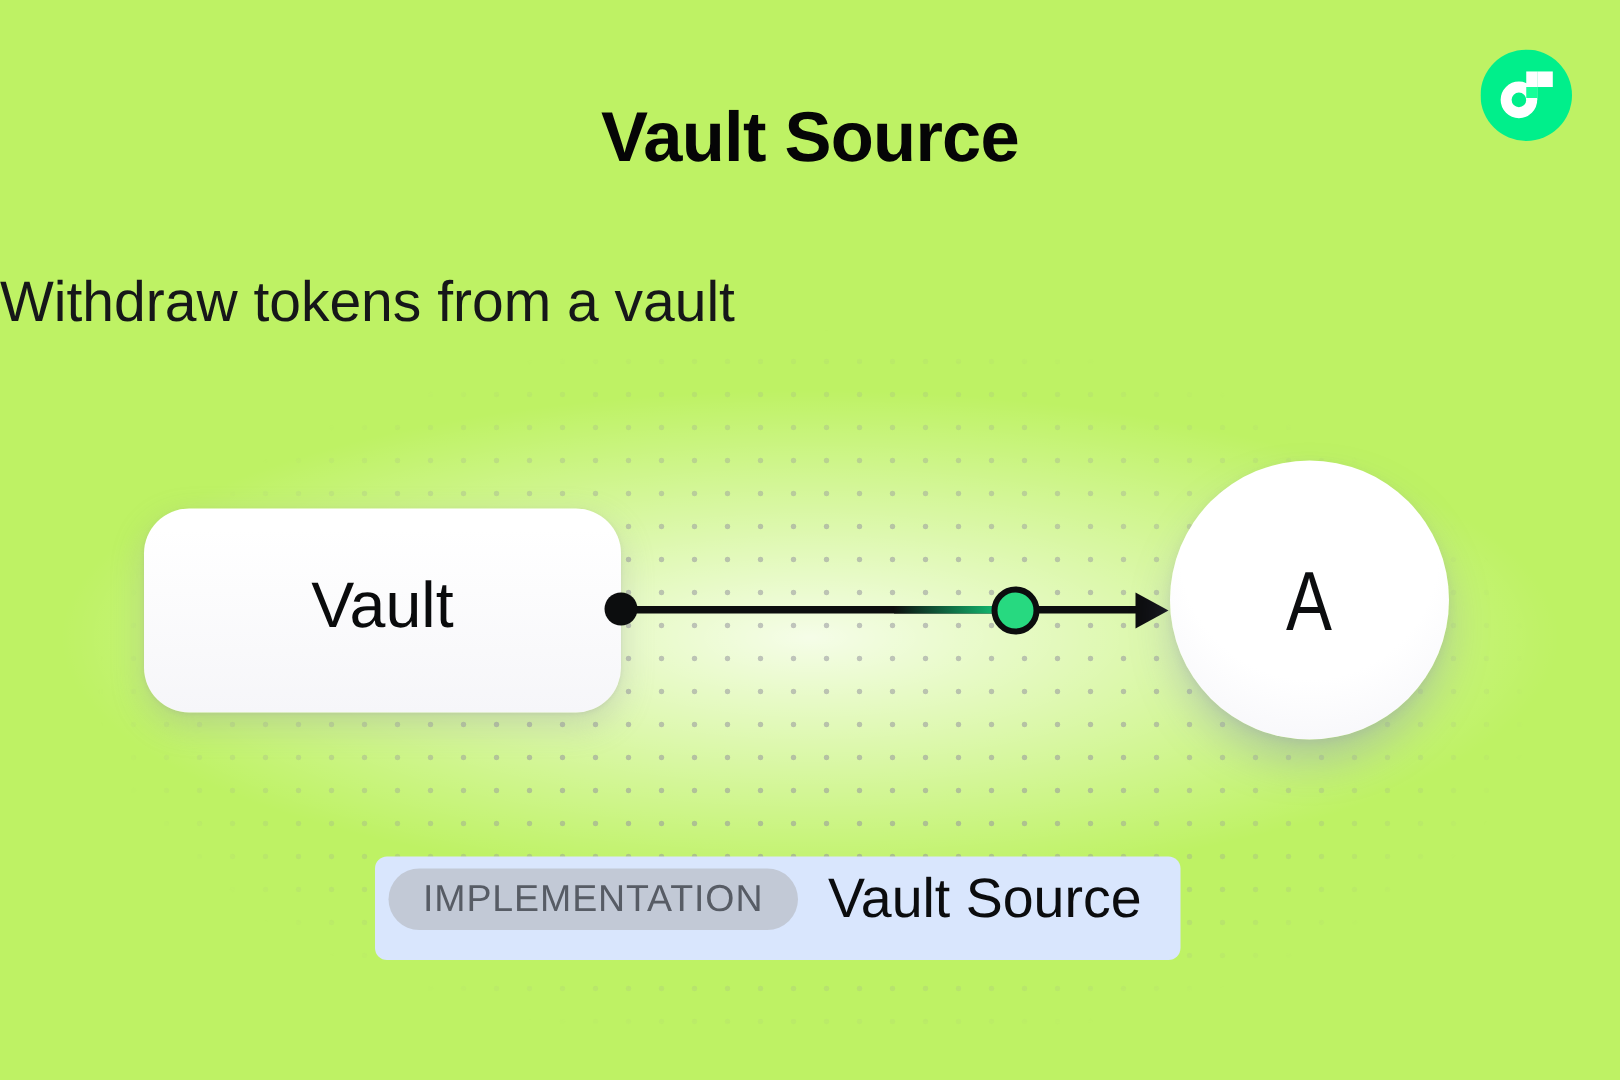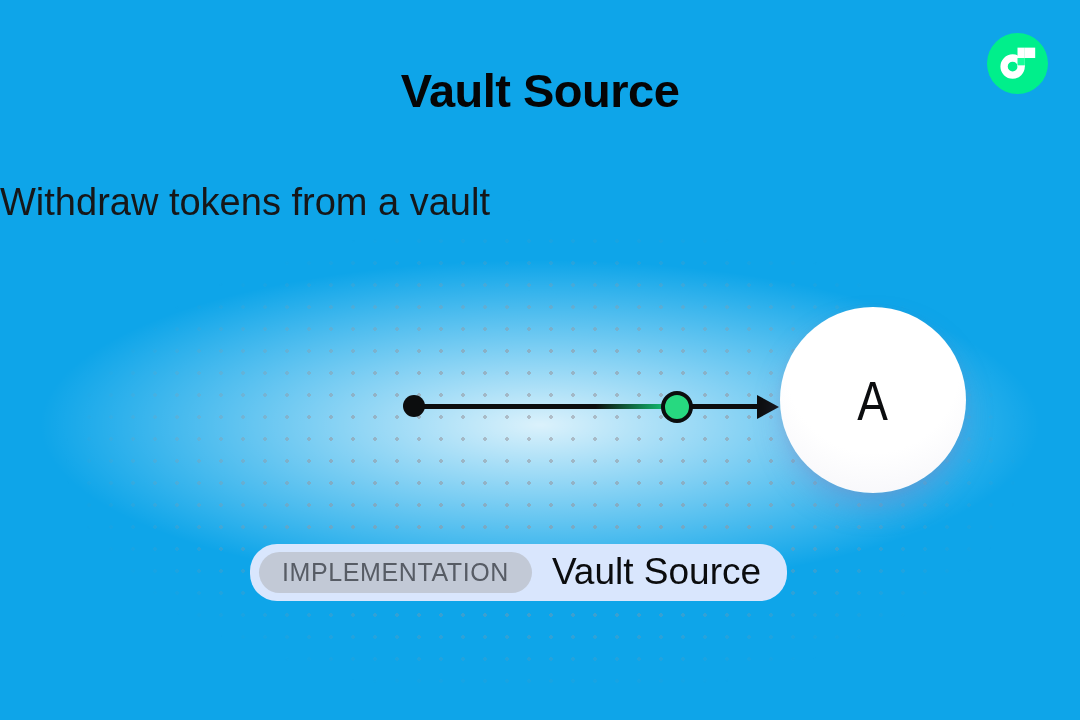--- a/index.html
+++ b/index.html
@@ -1,19 +1,19 @@
 <!DOCTYPE html>
 <html><head>
 <meta charset="utf-8">
 <style>
   html,body { margin:0; padding:0; }
   .canvas {
     position:relative;
     width:1080px; height:720px;
-    background:#0ea5e9;
+    background:#bef264;
     overflow:hidden;
     font-family:"Liberation Sans", sans-serif;
     color:#0b0c0e;
   }
 
   
   .glow {
     position:absolute; left:40px; top:260px; width:1000px; height:330px;
     background:radial-gradient(closest-side, rgba(255,255,255,0.85), rgba(255,255,255,0));
   }
@@ -87,25 +87,25 @@
     background:radial-gradient(circle at 50% 32%, #ffffff 55%, #f3f3f8 100%);
     box-shadow:0 16px 30px -4px rgba(128,130,195,0.42), 0 2px 6px rgba(140,140,170,0.15);
     display:flex; align-items:center; justify-content:center;
   }
   .account-node .label {
     font-size:56px; font-weight:500; color:#0c0d0f;
     transform:scaleX(0.82);
   }
 
   .badge {
-    position:absolute; left:250px; top:544px; height:57px;
-    border-radius:27px;
+    position:absolute; left:250px; top:571px; height:57px;
+    border-radius:8px;
     background:#d9e6fd;
     display:flex; align-items:center;
-    padding:0 26px 0 9px;
+    padding:0 26px 12px 9px;
   }
   .badge .tag {
     height:41px; border-radius:21px;
     background:#c2c9d6;
     display:flex; align-items:center;
     padding:0 23px;
     font-size:25px; font-weight:500; letter-spacing:0.6px;
     color:#575c65;
     white-space:nowrap;
   }
@@ -128,20 +128,23 @@
     <circle cx="50" cy="50" r="50" fill="#00ef8b"></circle>
     <circle cx="42" cy="55" r="14" fill="none" stroke="#ffffff" stroke-width="12"></circle>
     <rect x="50" y="24" width="12" height="31" fill="#ffffff"></rect>
     <rect x="62" y="24" width="17" height="17" fill="#ffffff"></rect>
     <rect x="50" y="41" width="12" height="12" fill="#16ff99"></rect>
   </svg>
 
   <div class="title">Vault Source</div>
   <div class="subtitle">Withdraw tokens from a vault</div>
 
+  <div class="vault-node">
+    <div class="label">Vault</div>
+  </div>
 
   <div class="edge-line"></div>
   <div class="edge-gradient"></div>
   <div class="edge-start-dot"></div>
   <div class="token-node"></div>
   <div class="arrowhead"></div>
 
   <div class="account-node">
     <div class="label">A</div>
   </div>

